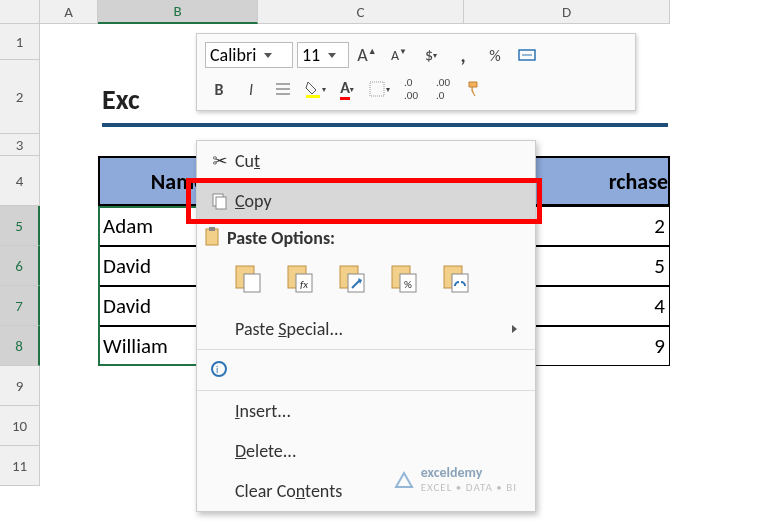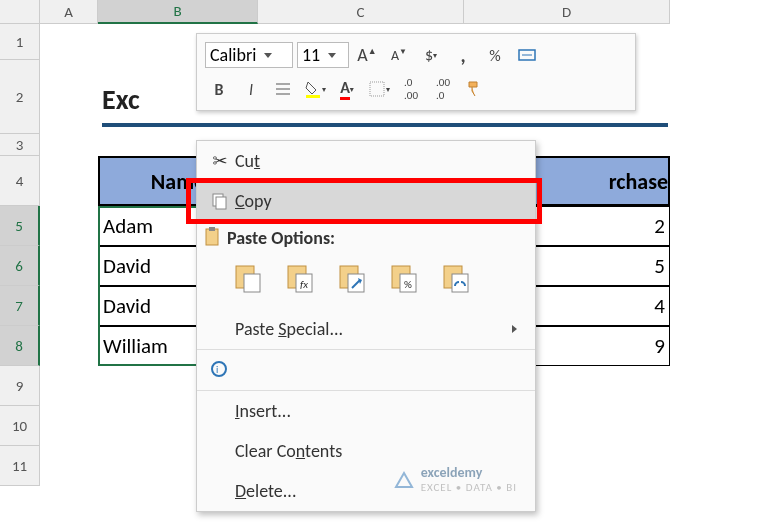--- a/index.html
+++ b/index.html
@@ -342,25 +342,25 @@
         </svg>
       </span>
   </div>
   <div style="border-top:1px solid #ddd"></div>
   <div class="cm-item">
     <span class="cm-icon"></span>
     <span class="cm-label"><u>I</u>nsert...</span>
   </div>
   <div class="cm-item">
     <span class="cm-icon"></span>
+    <span class="cm-label"><u>D</u>elete...</span>
+  </div>
+  <div class="cm-item">
+    <span class="cm-icon"></span>
     <span class="cm-label">Clear Co<u>n</u>tents</span>
-  </div>
-  <div class="cm-item">
-    <span class="cm-icon"></span>
-    <span class="cm-label"><u>D</u>elete...</span>
   </div>
 </div>
 
 <div class="red-highlight"></div>
 
 <div class="watermark">
   <svg width="24" height="24" viewBox="0 0 24 24">
       <path d="M4 20 L12 6 L20 20 Z" fill="none" stroke="#2e75b6" stroke-width="2"></path>
     </svg>
   <div>

